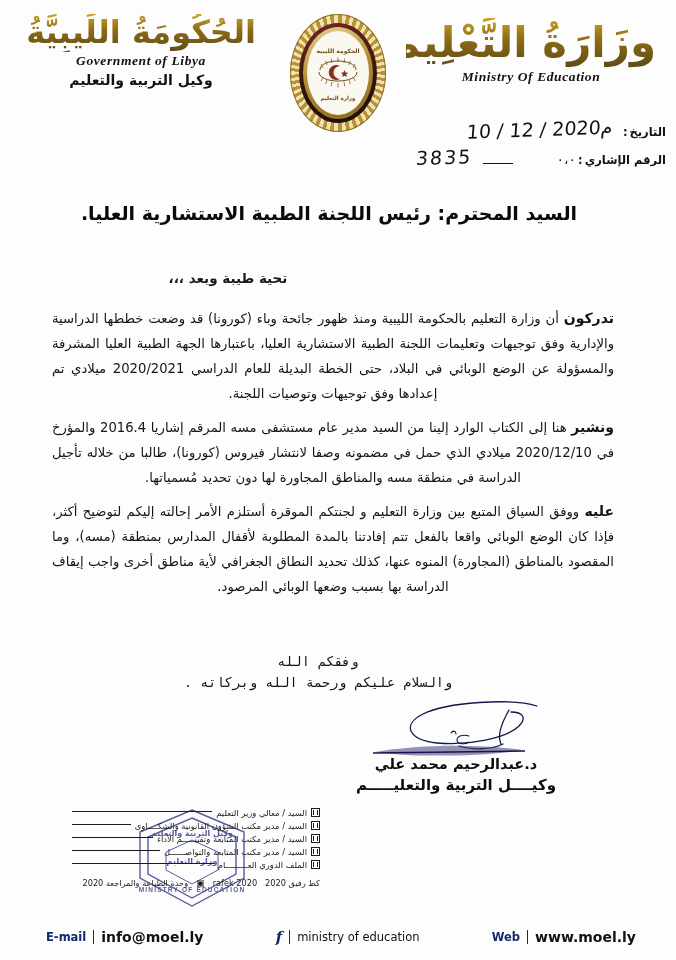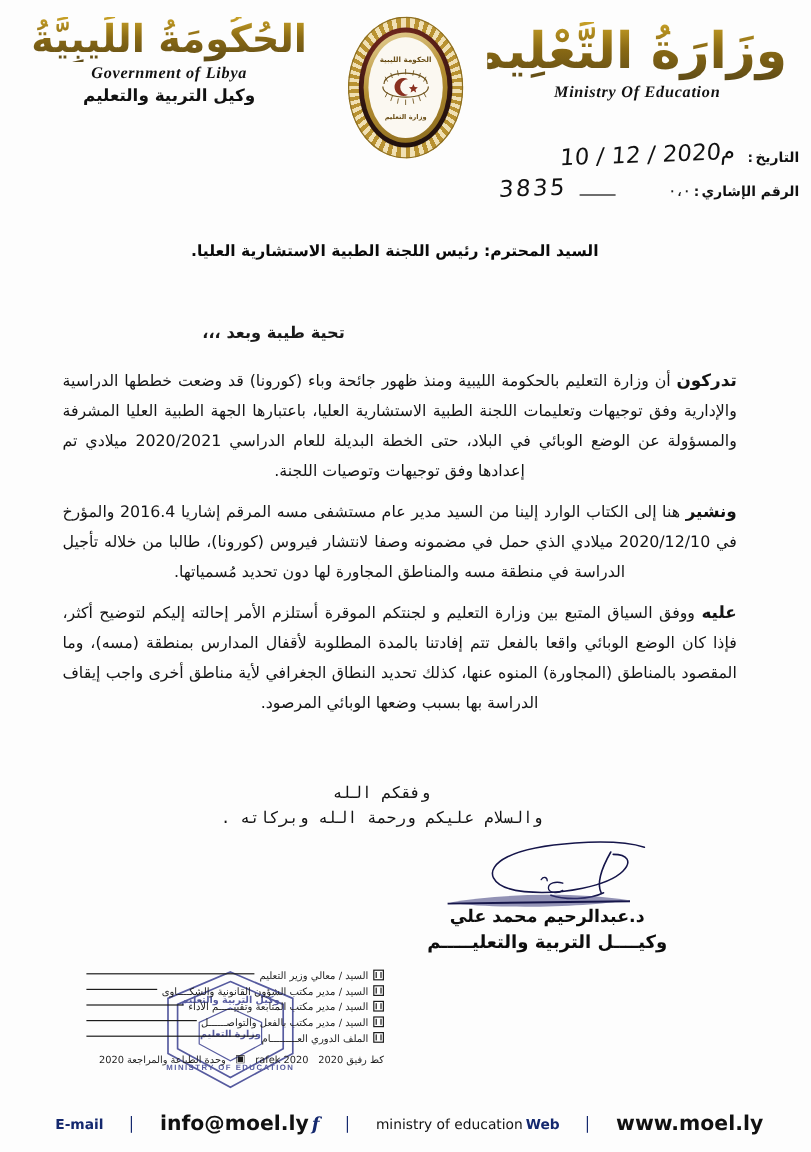--- a/index.html
+++ b/index.html
@@ -173,21 +173,21 @@
 
   
   .subject {
     position: absolute;
     top: 202px;
     right: 18px; left: 0;
     text-align: center;
     direction: rtl;
     font-family: "DejaVu Sans", sans-serif;
     font-weight: 700;
-    font-size: 13px;
+    font-size: 19px;
     color: #0a0a0a;
     letter-spacing: -0.2px;
   }
   .greeting {
     position: absolute;
     top: 270px;
     right: 0;
     width: 100%;
     padding-left: 0;
     padding-right: 0;
@@ -337,35 +337,35 @@
     width: 100%;
     display: flex;
     align-items: center;
     justify-content: space-between;
     padding: 0 40px 0 46px;
     box-sizing: border-box;
   }
   .foot-item {
     display: flex;
     align-items: center;
-    gap: 23px;
+    gap: 7px;
     font-size: 11.5px;
     color: #111;
   }
   .foot-key {
     font-weight: 700;
     color: #14286e;
     font-size: 11.5px;
   }
   .foot-sep {
     display:inline-block;
     width: 1px; height: 14px;
     background: #14286e;
   }
-  .foot-val { font-weight: 700; font-size: 17px; color:#111; }
+  .foot-val { font-weight: 700; font-size: 14px; color:#111; }
   .fb-glyph {
     font-family: "DejaVu Serif", serif;
     font-weight: 700;
     font-size: 15px;
     color: #14286e;
     font-style: italic;
   }
   .foot-val-reg { font-weight: 400; font-size: 11.5px; color:#111; }
 </style>
 </head>
@@ -491,21 +491,21 @@
       <span class="cc-label">السيد / مدير مكتب الشؤون القانونية والشكــــاوى</span>
       <span class="cc-fill"></span>
     </div>
     <div class="cc-row">
       <span class="cc-box"></span>
       <span class="cc-label">السيد / مدير مكتب المتابعة وتقييـــــم الأداء</span>
       <span class="cc-fill"></span>
     </div>
     <div class="cc-row">
       <span class="cc-box"></span>
-      <span class="cc-label">السيد / مدير مكتب بالفعل والتواصــــــل</span>
+      <span class="cc-label">السيد / مدير مكتب المتابعة والتواصــــــل</span>
       <span class="cc-fill"></span>
     </div>
     <div class="cc-row">
       <span class="cc-box"></span>
       <span class="cc-label">الملف الدوري العـــــــــام</span>
       <span class="cc-fill"></span>
     </div>
 
     <div class="cc-foot">
       <span>كط رفيق 2020</span>

